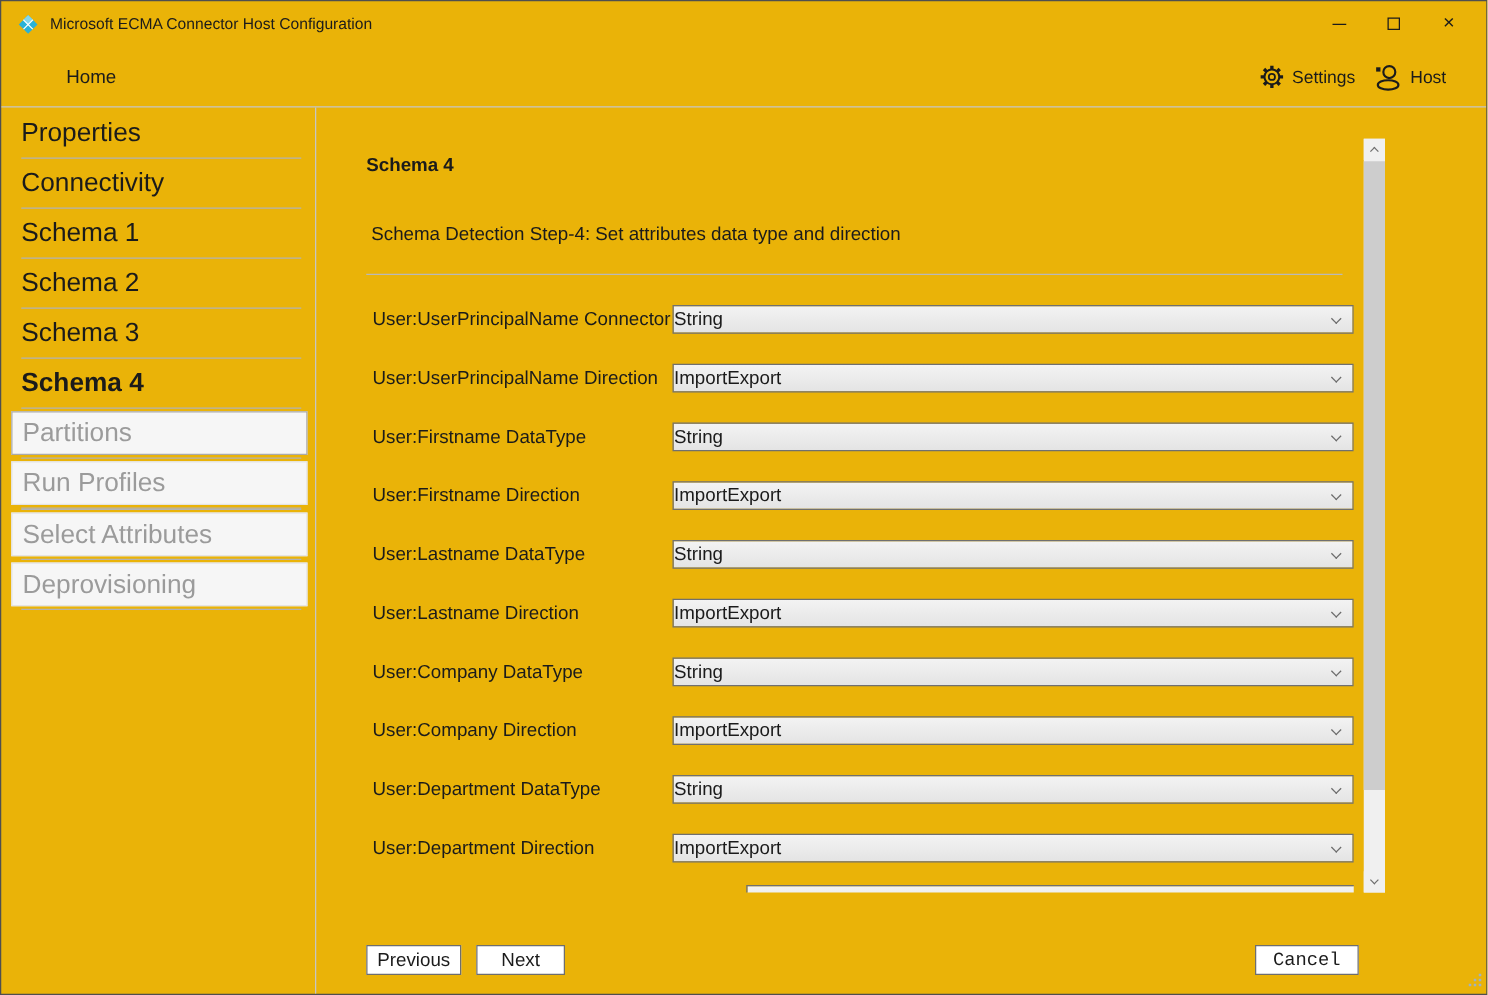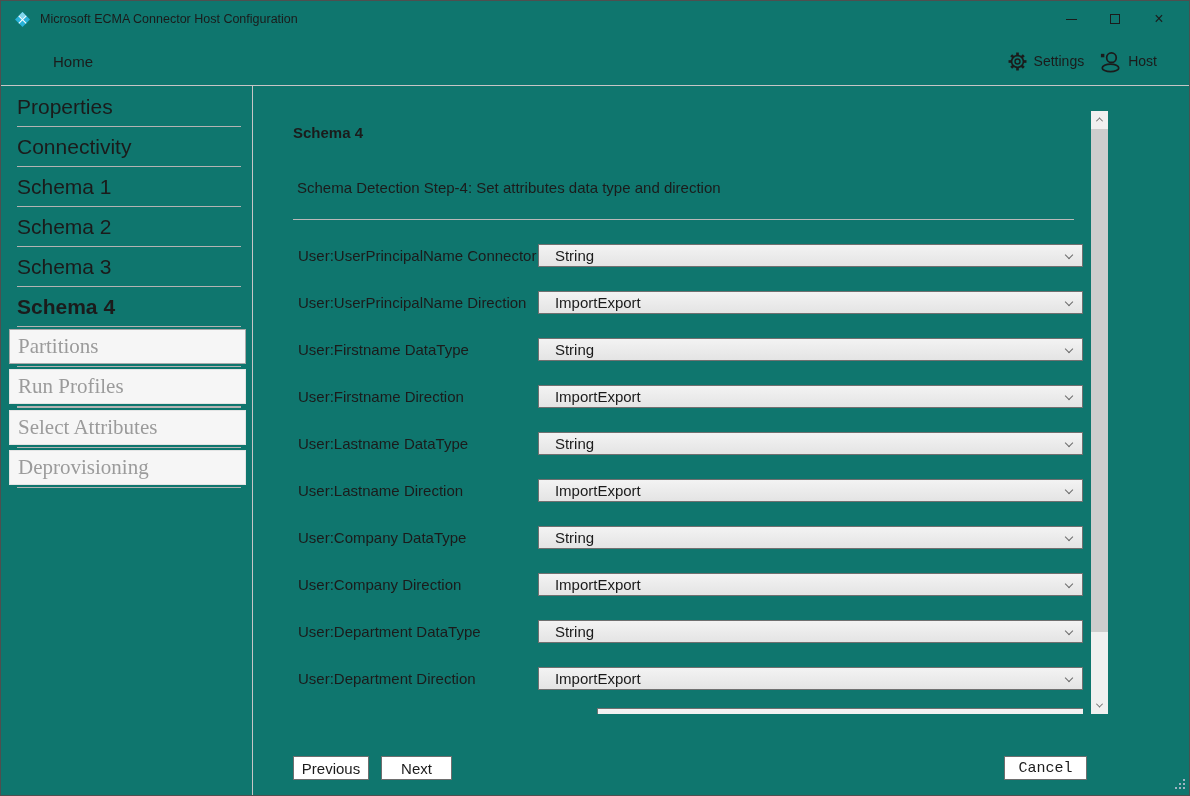--- a/index.html
+++ b/index.html
@@ -1,19 +1,19 @@
 <!DOCTYPE html>
 <html><head>
 <meta charset="utf-8">
 <style>
   * { box-sizing: border-box; }
   html,body { margin:0; padding:0; background:#fff; }
   .window {
     position:relative; width:1190px; height:796px;
-    border:1px solid #4f4f4f; background:#0f766e; overflow:hidden;
+    border:1px solid #4f4f4f; background:#eab308; overflow:hidden;
     font-family:"Liberation Sans", sans-serif; color:#1b1b1b;
   }
   
   .titlebar { height:36px; display:flex; align-items:center; }
   .app-icon { margin-left:13px; width:17px; height:17px; flex:0 0 auto; }
   .title-text { margin-left:9px; font-size:12.5px; }
   .win-controls { margin-left:auto; display:flex; height:100%; margin-right:8px; }
   .win-btn { width:44px; height:100%; display:flex; align-items:center; justify-content:center; cursor:default; }
   .glyph-min { width:11px; height:1px; background:#1b1b1b; }
   .glyph-max { width:10px; height:10px; border:1px solid #1b1b1b; }
@@ -24,36 +24,36 @@
   .menu-right { margin-left:auto; margin-right:32px; display:flex; align-items:center; gap:15px; }
   .menu-item { display:flex; align-items:center; gap:6px; font-size:14px; }
   
   .app-body { display:flex; height:709px; }
   .sidebar { width:252px; border-right:1px solid #c6c6c6; padding-top:1px; flex:0 0 auto; }
   .nav-item { height:39px; line-height:39px; padding-left:16px; font-size:21px; white-space:nowrap; }
   .nav-item.active { font-weight:bold; }
   .nav-divider { height:1px; background:#b3b3b3; margin:0 11px 0 16px; }
   .nav-item.disabled {
     height:35px; line-height:33px; margin:2px 6px 2px 8px; padding-left:8px;
-    background:#f6f6f6; border:1px solid #e4e4e4; color:#9b9b9b;font-family:Liberation Serif, serif;
+    background:#f6f6f6; border:1px solid #e4e4e4; color:#9b9b9b;
   }
   .nav-item.disabled.outlined { border-color:#aaaaaa; }
   .main { flex:1; position:relative; }
   
   .scrollarea { position:absolute; top:25px; left:0; width:830px; height:603px; overflow:hidden; }
   .page-title { position:absolute; top:13px; left:40px; font-size:15px; font-weight:bold; }
   .page-desc { position:absolute; top:68px; left:44px; font-size:15px; }
   .rule { position:absolute; top:108px; left:40px; width:781px; height:1px; background:#b9b9b9; }
   .rows { position:absolute; top:133px; left:0; width:100%; }
   .form-row { display:flex; height:23px; margin-bottom:24px; }
   .form-label { width:299px; padding-left:45px; font-size:15px; line-height:23px; white-space:nowrap; }
   .select {
     position:relative; width:576px; height:23px;
     border:1px solid #707070; background:linear-gradient(#f3f3f3,#e4e4e4);
-    font-size:15px; line-height:21px; padding-left:16px; cursor:default;
+    font-size:15px; line-height:21px; padding-left:0; cursor:default;
   }
   .select .chev {
     position:absolute; right:10px; top:7px; width:6px; height:6px;
     border-right:1px solid #6b6b6b; border-bottom:1px solid #6b6b6b; transform:rotate(45deg);
   }
   .partial-select { position:absolute; top:597px; left:344px; }
   
   .scrollbar { position:absolute; top:25px; right:81px; width:17px; height:603px; background:#f0f0f0; }
   .sb-btn { position:absolute; left:0; width:17px; height:17px; background:#f0f0f0; display:flex; align-items:center; justify-content:center; }
   .sb-up { top:0; } .sb-down { bottom:0; }

